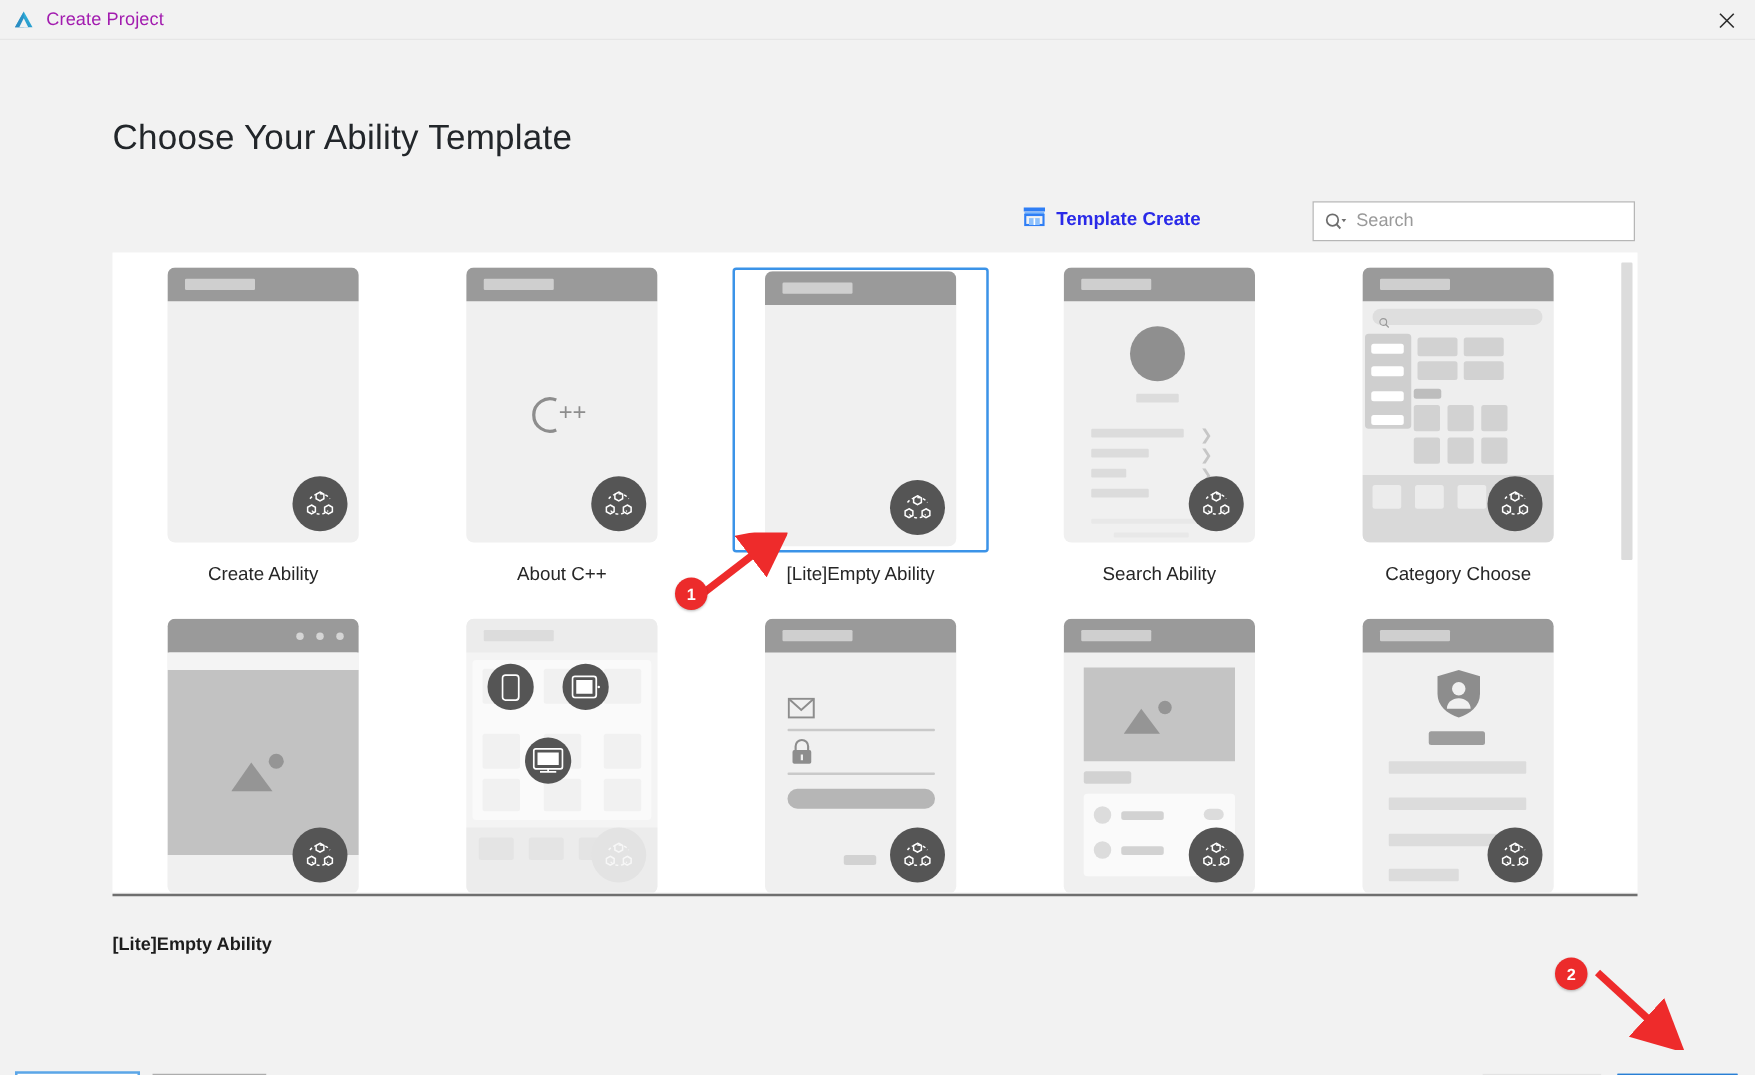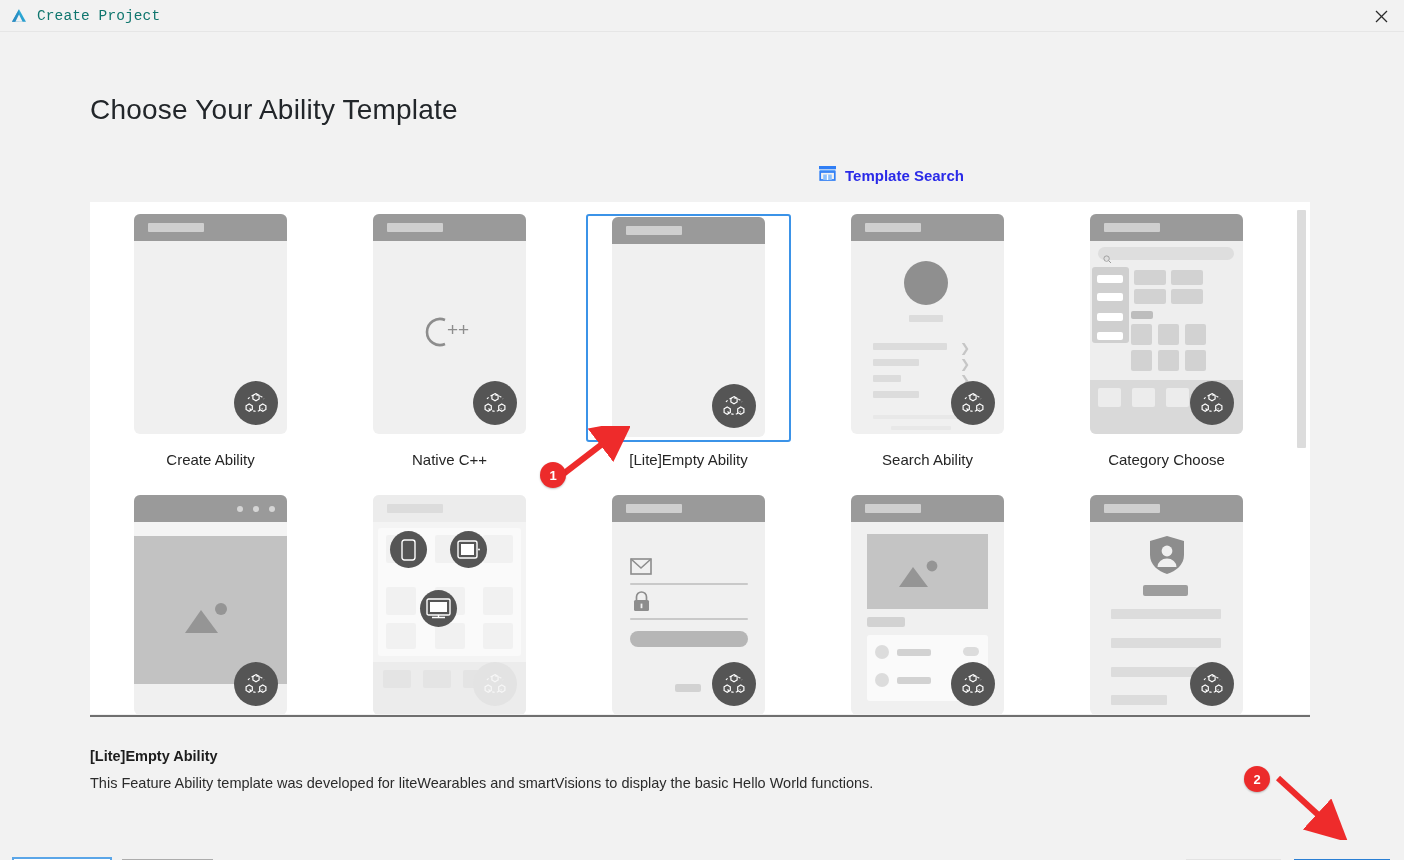--- a/index.html
+++ b/index.html
@@ -18,23 +18,22 @@
   
   .titlebar {
     position: absolute; left: 0; top: 0;
     width: 1404px; height: 32px;
     background: #f2f2f2;
     display: flex; align-items: center;
     border-bottom: 1px solid #e6e6e6;
   }
   .titlebar .app-icon { margin-left: 10px; width: 18px; height: 18px; display:block; }
   .titlebar .title-text {
-    margin-left: 9px; font-size: 14.5px; color: #0f766e;
+    margin-left: 9px; font-size: 14.5px; color: #a21caf;
     letter-spacing: .1px;
-    font-family: Liberation Mono, monospace;
   }
   .close-btn {
     position: absolute; right: 0; top: 0; width: 46px; height: 32px;
     display: flex; align-items: center; justify-content: center;
     cursor: default;
   }
   .close-btn svg { display: block; }
 
   
   .content { position: absolute; left:0; top:44px; width:1404px; height:828px; background:#f2f2f2; }
@@ -243,23 +242,33 @@
     <div class="market-link">
       <span>
         <svg width="19" height="18" viewBox="0 0 19 18">
           <rect x="1" y="2" width="17" height="3.2" fill="#2f7ef5"></rect>
           <rect x="1.6" y="5.8" width="15.8" height="2" fill="#62a6fb"></rect>
           <rect x="2.2" y="8" width="14.6" height="8" fill="none" stroke="#2f7ef5" stroke-width="1.7"></rect>
           <rect x="5.2" y="10.5" width="8.6" height="5.5" fill="#8dc0fc"></rect>
           <line x1="9.5" y1="10.5" x2="9.5" y2="16" stroke="#ffffff" stroke-width="1.3"></line>
         </svg>
       </span>
-      <span class="label">Template Search</span>
+      <span class="label">Template Create</span>
     </div>
 
+    <div class="search-box">
+      <span class="s-icon">
+        <svg width="20" height="16" viewBox="0 0 20 16">
+          <circle cx="7" cy="7" r="4.6" fill="none" stroke="#6e6e6e" stroke-width="1.4"></circle>
+          <line x1="10.3" y1="10.5" x2="13.3" y2="13.8" stroke="#6e6e6e" stroke-width="1.5"></line>
+          <path d="M14.2 6.2 L18 6.2 L16.1 8.8 Z" fill="#6e6e6e"></path>
+        </svg>
+      </span>
+      <input type="text" placeholder="Search" style="">
+    </div>
 
     <div class="grid-panel">
       <div class="grid">
 
         <div class="cell">
           <div class="thumb-wrap">
             <div class="mock">
               <div class="bar">
                   <span class="pill"></span>
                 </div>
@@ -293,21 +302,21 @@
                 <svg width="26" height="26" viewBox="0 0 26 26">
                   <path d="M5 9 A10 10 0 0 1 21 9" fill="none" stroke="#fff" stroke-width="1.1" stroke-dasharray="2.4 2.1"></path>
                   <path d="M6.5 18.5 A9 9 0 0 0 19.5 18.5" fill="none" stroke="#fff" stroke-width="1.1" stroke-dasharray="2.4 2.1"></path>
                   <path d="M13 3.6 l3.1 1.8 v3.6 L13 10.8 9.9 9 V5.4 Z" fill="none" stroke="#fff" stroke-width="1.2"></path>
                   <path d="M6.2 14 l3.1 1.8 v3.6 L6.2 21.2 3.1 19.4 V15.8 Z" fill="none" stroke="#fff" stroke-width="1.2"></path>
                   <path d="M19.8 14 l3.1 1.8 v3.6 l-3.1 1.8 -3.1-1.8 V15.8 Z" fill="none" stroke="#fff" stroke-width="1.2"></path>
                 </svg>
               </div>
             </div>
           </div>
-          <div class="caption">Native C++</div>
+          <div class="caption">About C++</div>
         </div>
 
         <div class="cell selected">
           <div class="thumb-wrap">
             <div class="mock">
               <div class="bar">
                   <span class="pill"></span>
                 </div>
               <div class="badge">
                 <svg width="26" height="26" viewBox="0 0 26 26">
@@ -598,21 +607,20 @@
       </div>
 
       <div class="scrollbar-track">
         <div class="scrollbar-thumb"></div>
       </div>
     </div>
 
     <div class="divider"></div>
 
     <div class="desc-title">[Lite]Empty Ability</div>
-    <div class="desc-body">This Feature Ability template was developed for liteWearables and smartVisions to display the basic Hello World functions.</div>
 
     <div class="btn btn-help">Help</div>
     <div class="btn btn-cancel">
       <span class="underline-accel">C</span>
         <span>ancel</span>
     </div>
     <div class="btn btn-previous">Previous</div>
     <div class="btn btn-next">Next</div>
 
     <svg class="anno" style="left:540px; top:382px;" width="90" height="60" viewBox="0 0 90 60">

